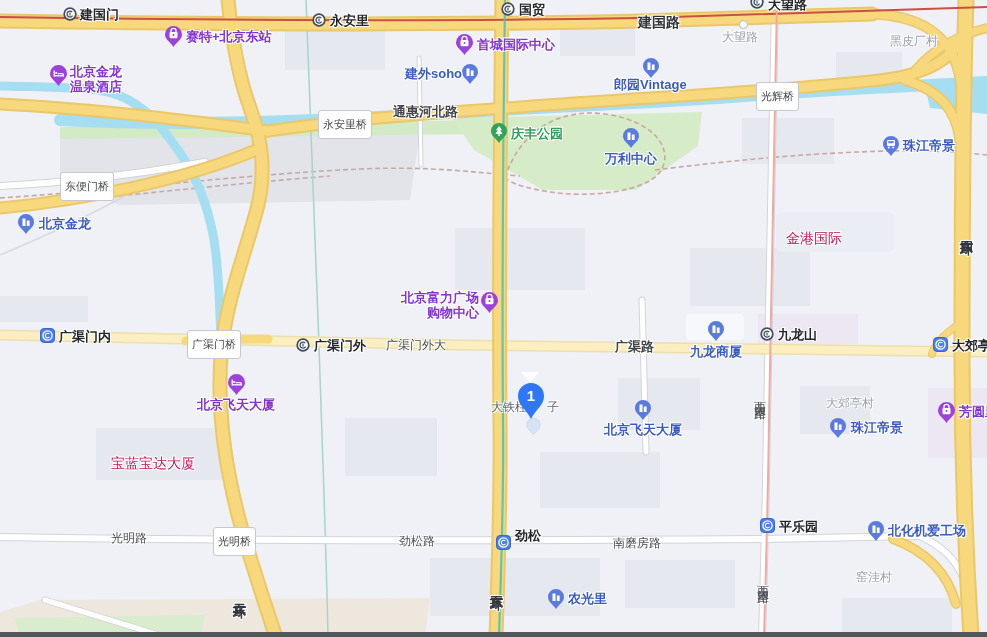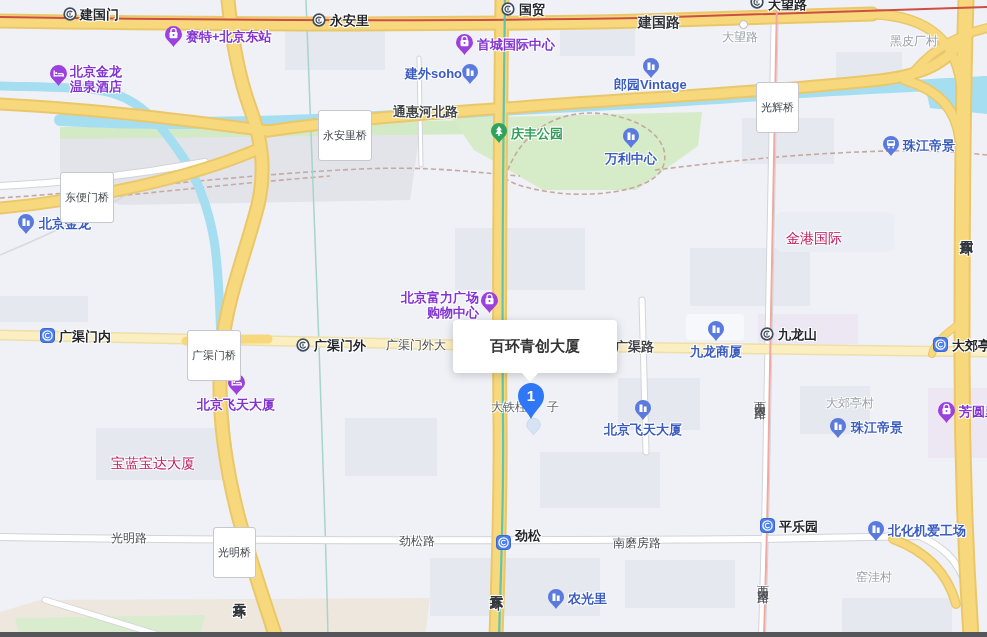--- a/index.html
+++ b/index.html
@@ -14,21 +14,21 @@
   .poi-b{color:#3a5cc0;font-weight:700;font-size:13px;}
   .poi-g{color:#2f9e58;font-weight:700;font-size:13px;}
   .area{color:#9ba1a8;font-size:12px;}
   .area-lg{color:#be185d;font-size:14px;}
   .road-lbl{color:#4a4d52;font-size:12px;}
   .road-lbl-b{color:#2f3237;font-weight:700;font-size:14px;}
   .road-lbl-m{color:#3f4247;font-weight:700;font-size:13px;}
   .vert{writing-mode:vertical-rl;text-orientation:upright;letter-spacing:2px;}
   .vert-road{color:#34373c;font-weight:700;font-size:13px;}
   .pill{position:absolute;background:#fff;border:1px solid #c6c8cc;border-radius:3px;
-        padding:17px 4px;font-size:11px;color:#45484d;line-height:15px;white-space:nowrap;}
+        padding:6px 4px;font-size:11px;color:#45484d;line-height:15px;white-space:nowrap;}
   .pin{position:absolute;}
   #tooltip{position:absolute;left:453px;top:320px;width:164px;height:53px;background:#fff;
            border-radius:4px;box-shadow:0 2px 10px rgba(0,0,0,.2);display:flex;
            align-items:center;justify-content:center;z-index:30;}
   #tooltip .tip-text{font-size:15px;font-weight:700;color:#333;}
   #tooltip-arrow{position:absolute;left:521px;top:372px;width:0;height:0;z-index:30;
            border:9px solid transparent;border-top:10px solid #fff;border-bottom:none;}
   #marker1{position:absolute;left:515px;top:381px;width:32px;height:40px;z-index:25;}
   #marker1 .num{position:absolute;left:0;top:6px;width:32px;text-align:center;
            color:#fff;font-weight:700;font-size:15px;}
@@ -364,20 +364,17 @@
         <path d="M9 21C5.8 16 1 14 1 9A8 8 0 1 1 17 9C17 14 12.2 16 9 21Z" fill="#c5d9f3" stroke="#9bb9e4"></path>
       </svg></div>
 
 <div id="marker1">
   <svg width="32" height="40" viewBox="0 0 32 40">
         <path d="M16 2a13 13 0 0 1 13 13c0 9-7.5 12.5-13 23C10.5 27.5 3 24 3 15A13 13 0 0 1 16 2Z" fill="#2e77f6"></path>
       </svg>
   <div class="num">1</div>
 </div>
 
-<div id="tooltip">
-  <span class="tip-text">百环青创大厦</span>
+<div id="tooltip-arrow"></div>
+
+<div id="bottom-bar"></div>
+
 </div>
-<div id="tooltip-arrow"></div>
-
-<div id="bottom-bar"></div>
-
-</div>
 
 </body></html>

